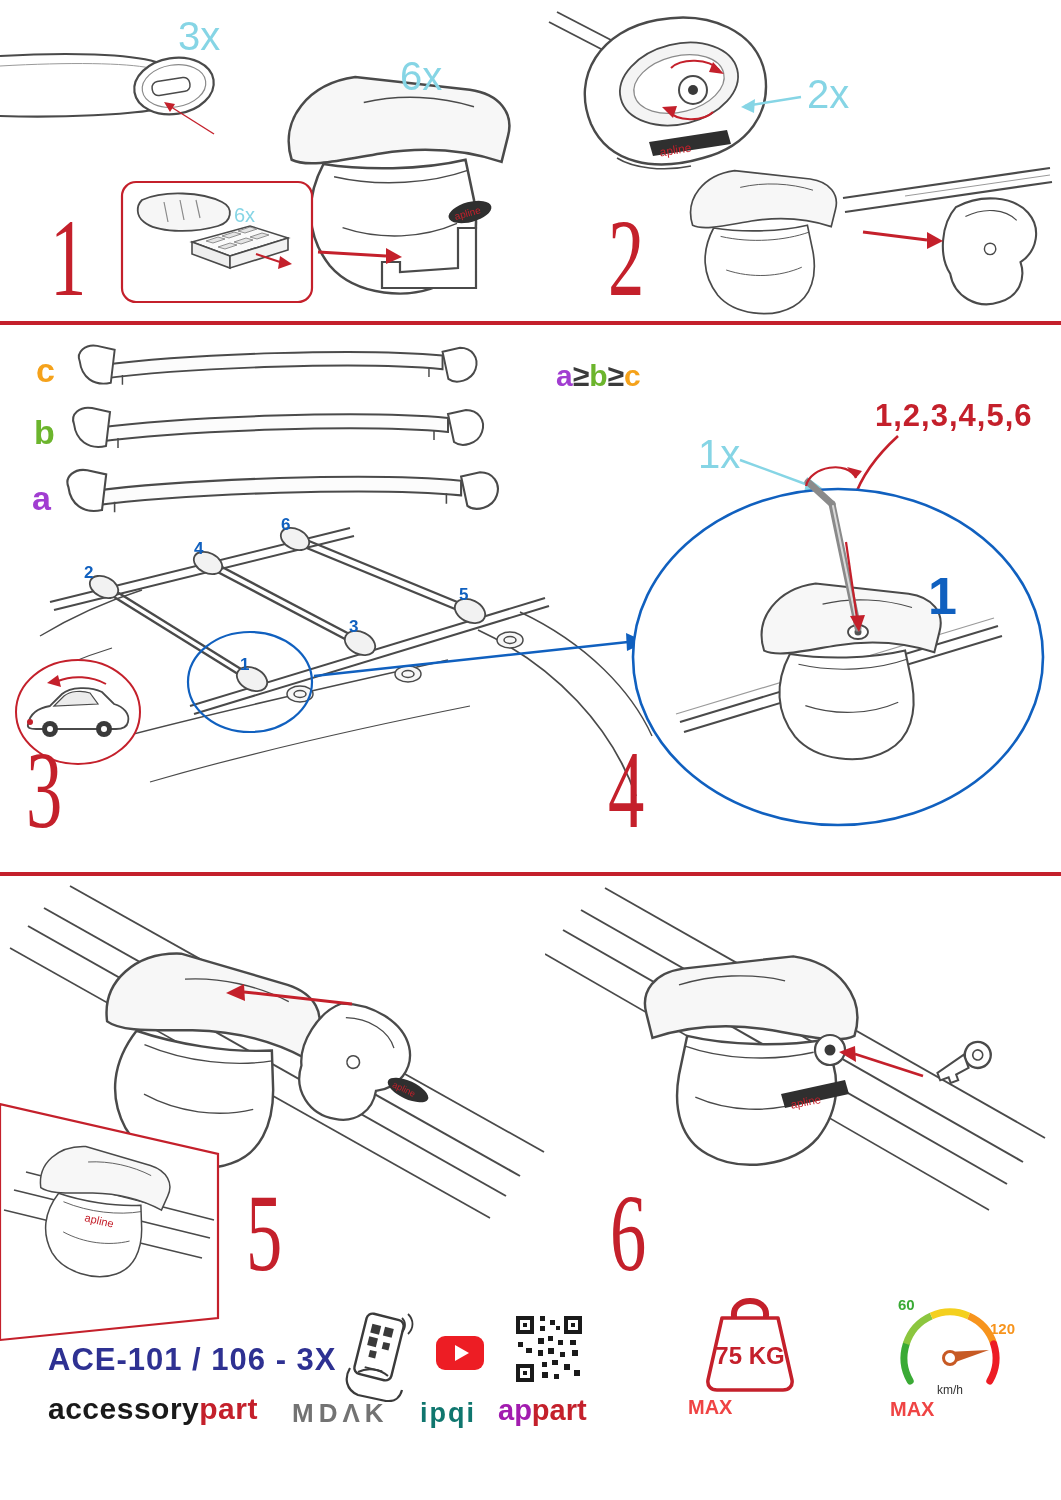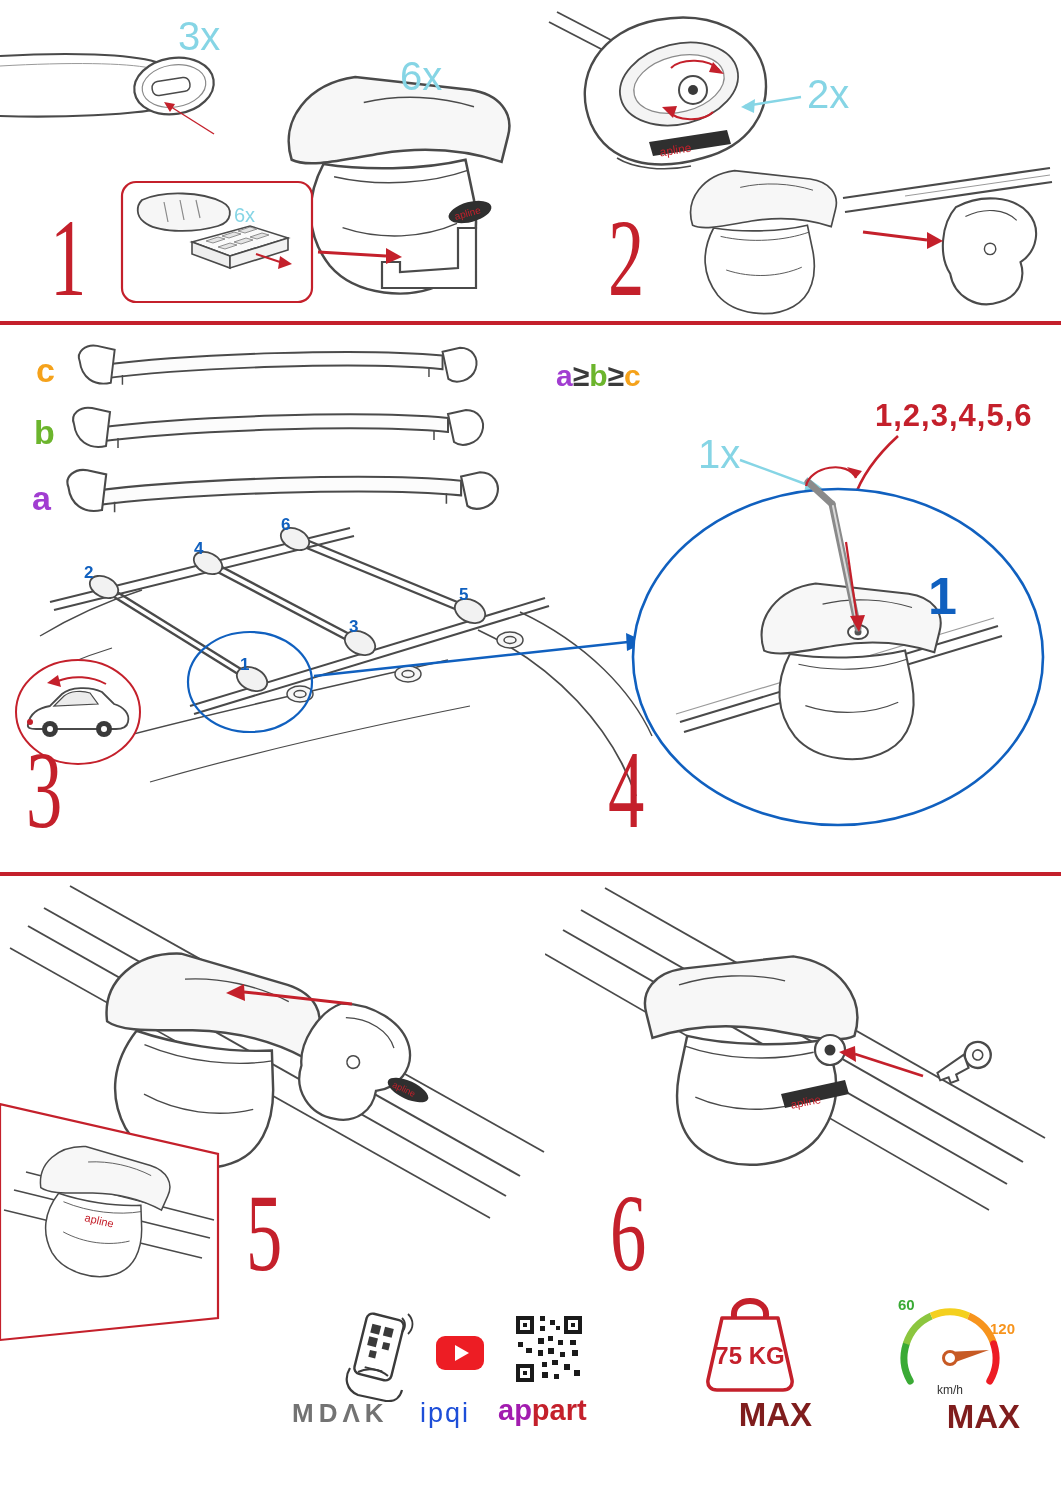--- a/index.html
+++ b/index.html
@@ -12,24 +12,24 @@
     font-size:110px;font-weight:400;color:#c4202b;line-height:.88;
     transform:scaleX(.66);transform-origin:left top;letter-spacing:-3px;
   }
   .divider{position:absolute;left:0;width:1061px;height:4px;background:#c4202b}
   svg text{font-family:"Liberation Sans",sans-serif}
   .model{font-size:31px;font-weight:bold;color:#2e3192;letter-spacing:1px;font-family:"Liberation Sans",sans-serif}
   .brandline{font-size:30px;font-weight:bold;letter-spacing:.5px}
   .brandline .black{color:#1a1a1a}
   .redtxt{color:#c4202b}
   .mdak{font-size:26px;font-weight:600;color:#737373;letter-spacing:5px}
-  .ipqi{font-size:27px;font-weight:normal;color:#1d4ed8;letter-spacing:2px}
+  .ipqi{font-size:27px;font-weight:bold;color:#0f766e;letter-spacing:2px}
   .aplinefoot{font-size:29px;font-weight:bold}
   .aplinefoot .gray{color:#a21caf}
-  .maxlbl{font-size:33px;font-weight:bold;color:#7f1d1d;text-align:right;font-family:"Liberation Sans",sans-serif}
+  .maxlbl{font-size:20px;font-weight:bold;color:#ef4444;text-align:left;font-family:"Liberation Sans",sans-serif}
 </style>
 </head>
 <body>
 
 <svg style="position:absolute;width:0;height:0" aria-hidden="true">
   <defs></defs>
   <g id="foot-shape">
     <path d="M28,96 C16,58 44,24 88,18 L196,30 C224,34 238,52 232,74 L226,98 C190,86 150,84 112,90 C76,96 44,104 28,96 Z" fill="#f7f7f7" stroke="#4a4a4a" stroke-width="2.4"></path>
     <path d="M58,100 C40,134 42,168 64,196 C88,224 140,230 172,212 C198,198 206,168 200,134 L192,96 C150,106 96,106 58,100 Z" fill="#ffffff" stroke="#4a4a4a" stroke-width="2.4"></path>
     <path d="M68,112 C112,122 160,118 194,106" fill="none" stroke="#4a4a4a" stroke-width="1.3"></path>
@@ -290,20 +290,22 @@
     <polygon points="310,166 294,172 311,182" fill="#c4202b"></polygon>
   </svg>
 
   <div class="abs step-num" style="left:50px;top:210px">1</div>
   <div class="abs step-num" style="left:608px;top:210px">2</div>
   <div class="abs step-num" style="left:26px;top:742px">3</div>
   <div class="abs step-num" style="left:608px;top:742px">4</div>
   <div class="abs step-num" style="left:246px;top:1185px">5</div>
   <div class="abs step-num" style="left:610px;top:1185px">6</div>
 
+  <div class="abs model" style="left:48px;top:1342px">ACE-101 / 106 - 3X</div>
+  <div class="abs brandline" style="left:48px;top:1392px"><span class="black">accessory</span><span class="redtxt">part</span></div>
 
   <svg class="abs" style="left:330px;top:1310px" width="88" height="92" viewBox="0 0 88 92">
     <g transform="rotate(14 49 37)">
       <rect x="30" y="6" width="38" height="62" rx="6" fill="#fff" stroke="#3a3a3a" stroke-width="2.4"></rect>
       <rect x="37" y="16" width="9" height="9" fill="#3a3a3a"></rect>
       <rect x="50" y="16" width="9" height="9" fill="#3a3a3a"></rect>
       <rect x="37" y="29" width="9" height="9" fill="#3a3a3a"></rect>
       <rect x="52" y="31" width="7" height="7" fill="#3a3a3a"></rect>
       <rect x="41" y="42" width="7" height="7" fill="#3a3a3a"></rect>
       <line x1="40" y1="60" x2="58" y2="60" stroke="#3a3a3a" stroke-width="2"></line>

